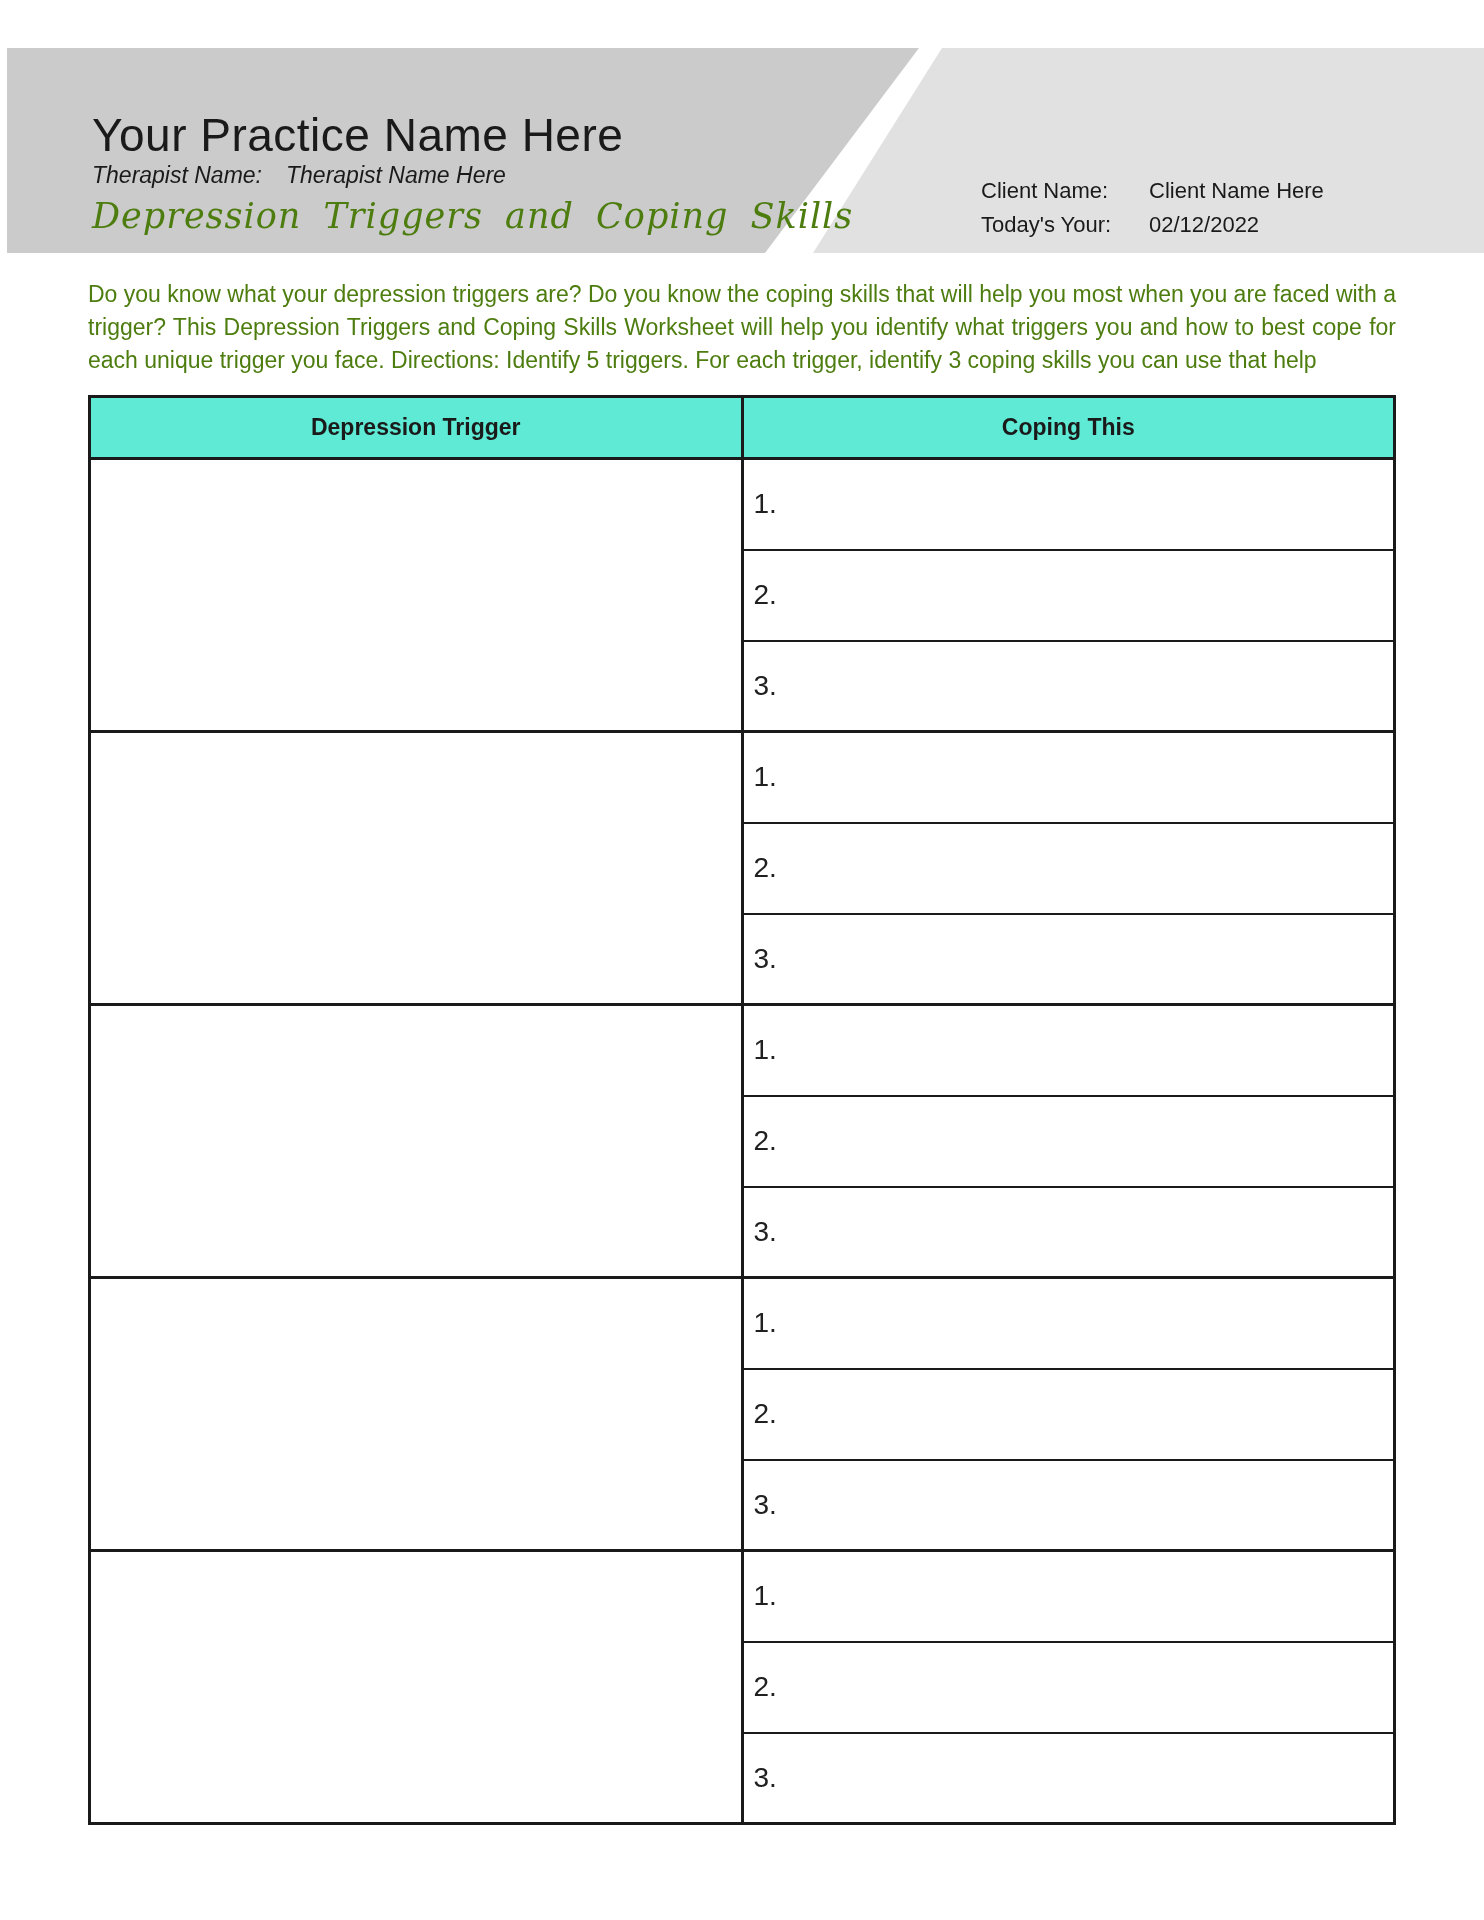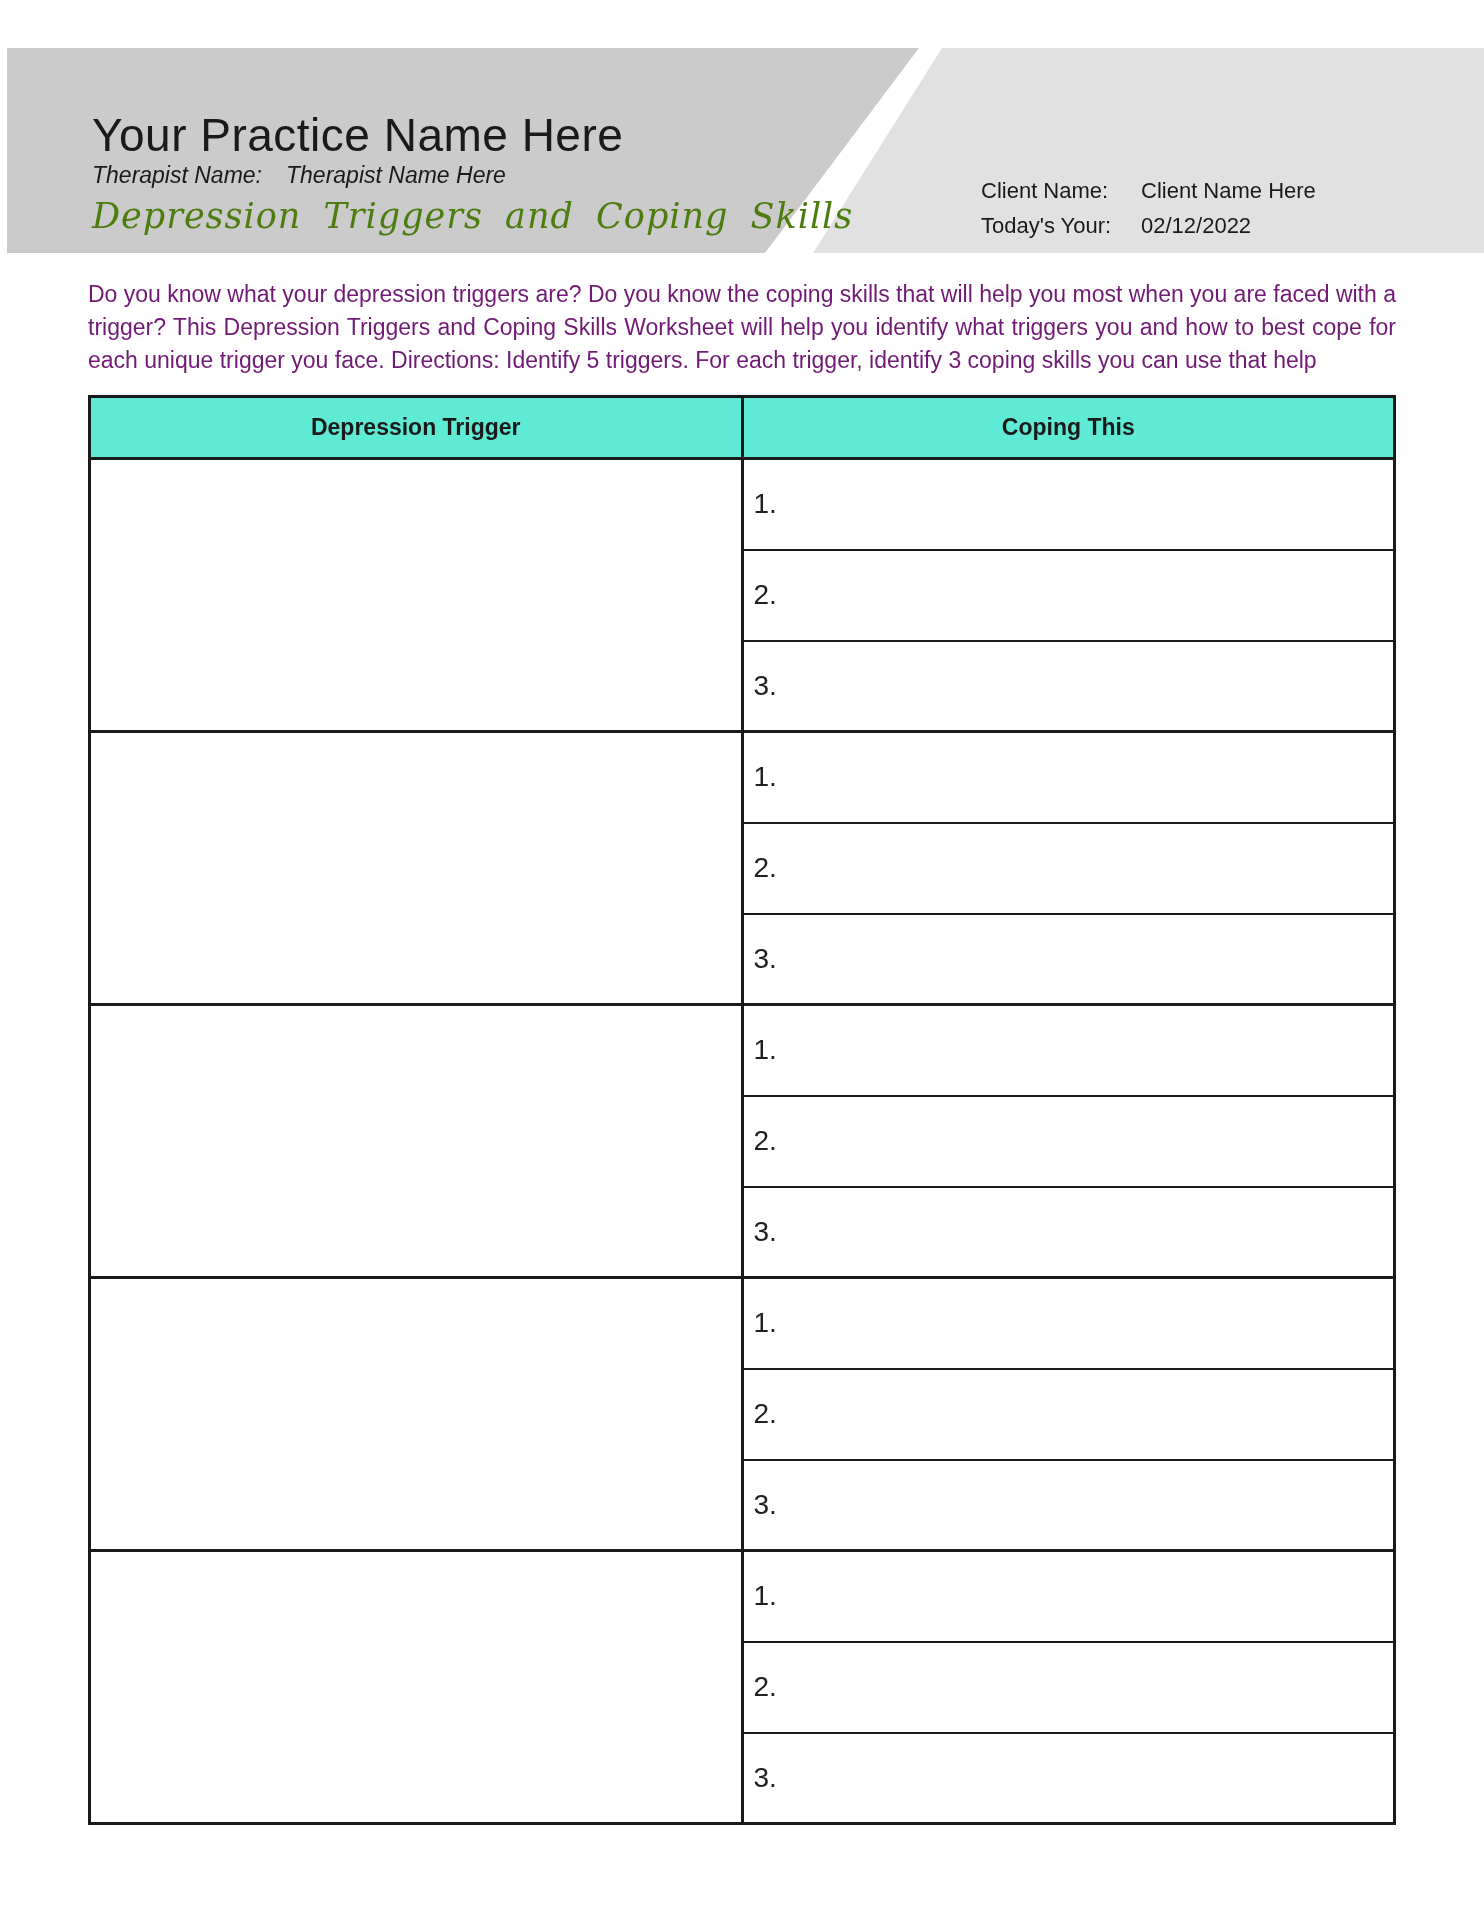--- a/index.html
+++ b/index.html
@@ -20,25 +20,25 @@
     clip-path:polygon(935px 0,100% 0,100% 100%,806px 100%);}
 
   .left-content{position:absolute;left:85px;top:62px;}
   .practice-name{font-size:46px;font-weight:400;line-height:51px;letter-spacing:.5px;}
   .therapist-line{font-size:23px;line-height:28px;font-style:italic;}
   .therapist-line .label{margin-right:24px;}
   .script-title{margin-top:6px;font-family:"DejaVu Serif",serif;font-style:italic;
     font-size:35px;line-height:42px;letter-spacing:1px;word-spacing:10px;color:#4d7c0f;}
 
   .right-content{position:absolute;left:974px;top:130px;display:grid;
-    grid-template-columns:160px auto;row-gap:9px;font-size:22px;line-height:26px;}
+    grid-template-columns:160px auto;row-gap:9px;font-size:22px;line-height:26px;gap:8px;}
 
   
   .intro{position:absolute;left:88px;top:278px;width:1308px;
-    font-size:23px;line-height:33px;text-align:justify;color:#701a75;}
+    font-size:23px;line-height:33px;text-align:justify;color:#4d7c0f;}
 
   
   table.worksheet{position:absolute;left:88px;top:395px;width:1308px;
     border-collapse:collapse;table-layout:fixed;}
   table.worksheet th{
     border:3px solid var(--ink);height:62px;font-size:23px;font-weight:700;
     text-align:center;vertical-align:middle;background:#5eead4;}
   table.worksheet td{background:#fff;vertical-align:middle;}
   td.trigger-cell{border:3px solid var(--ink);width:654px;}
   td.skill-cell{border-left:3px solid var(--ink);border-right:3px solid var(--ink);

